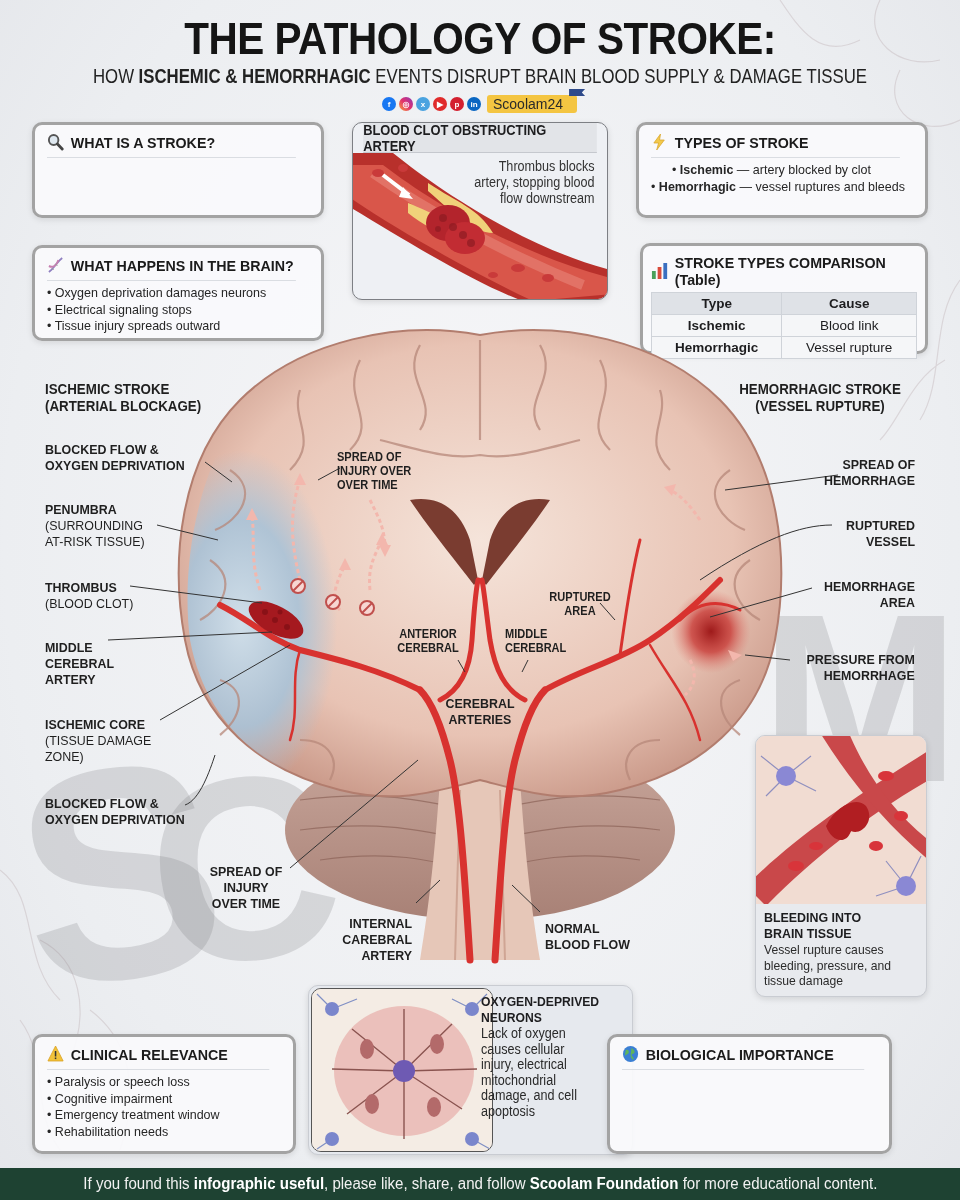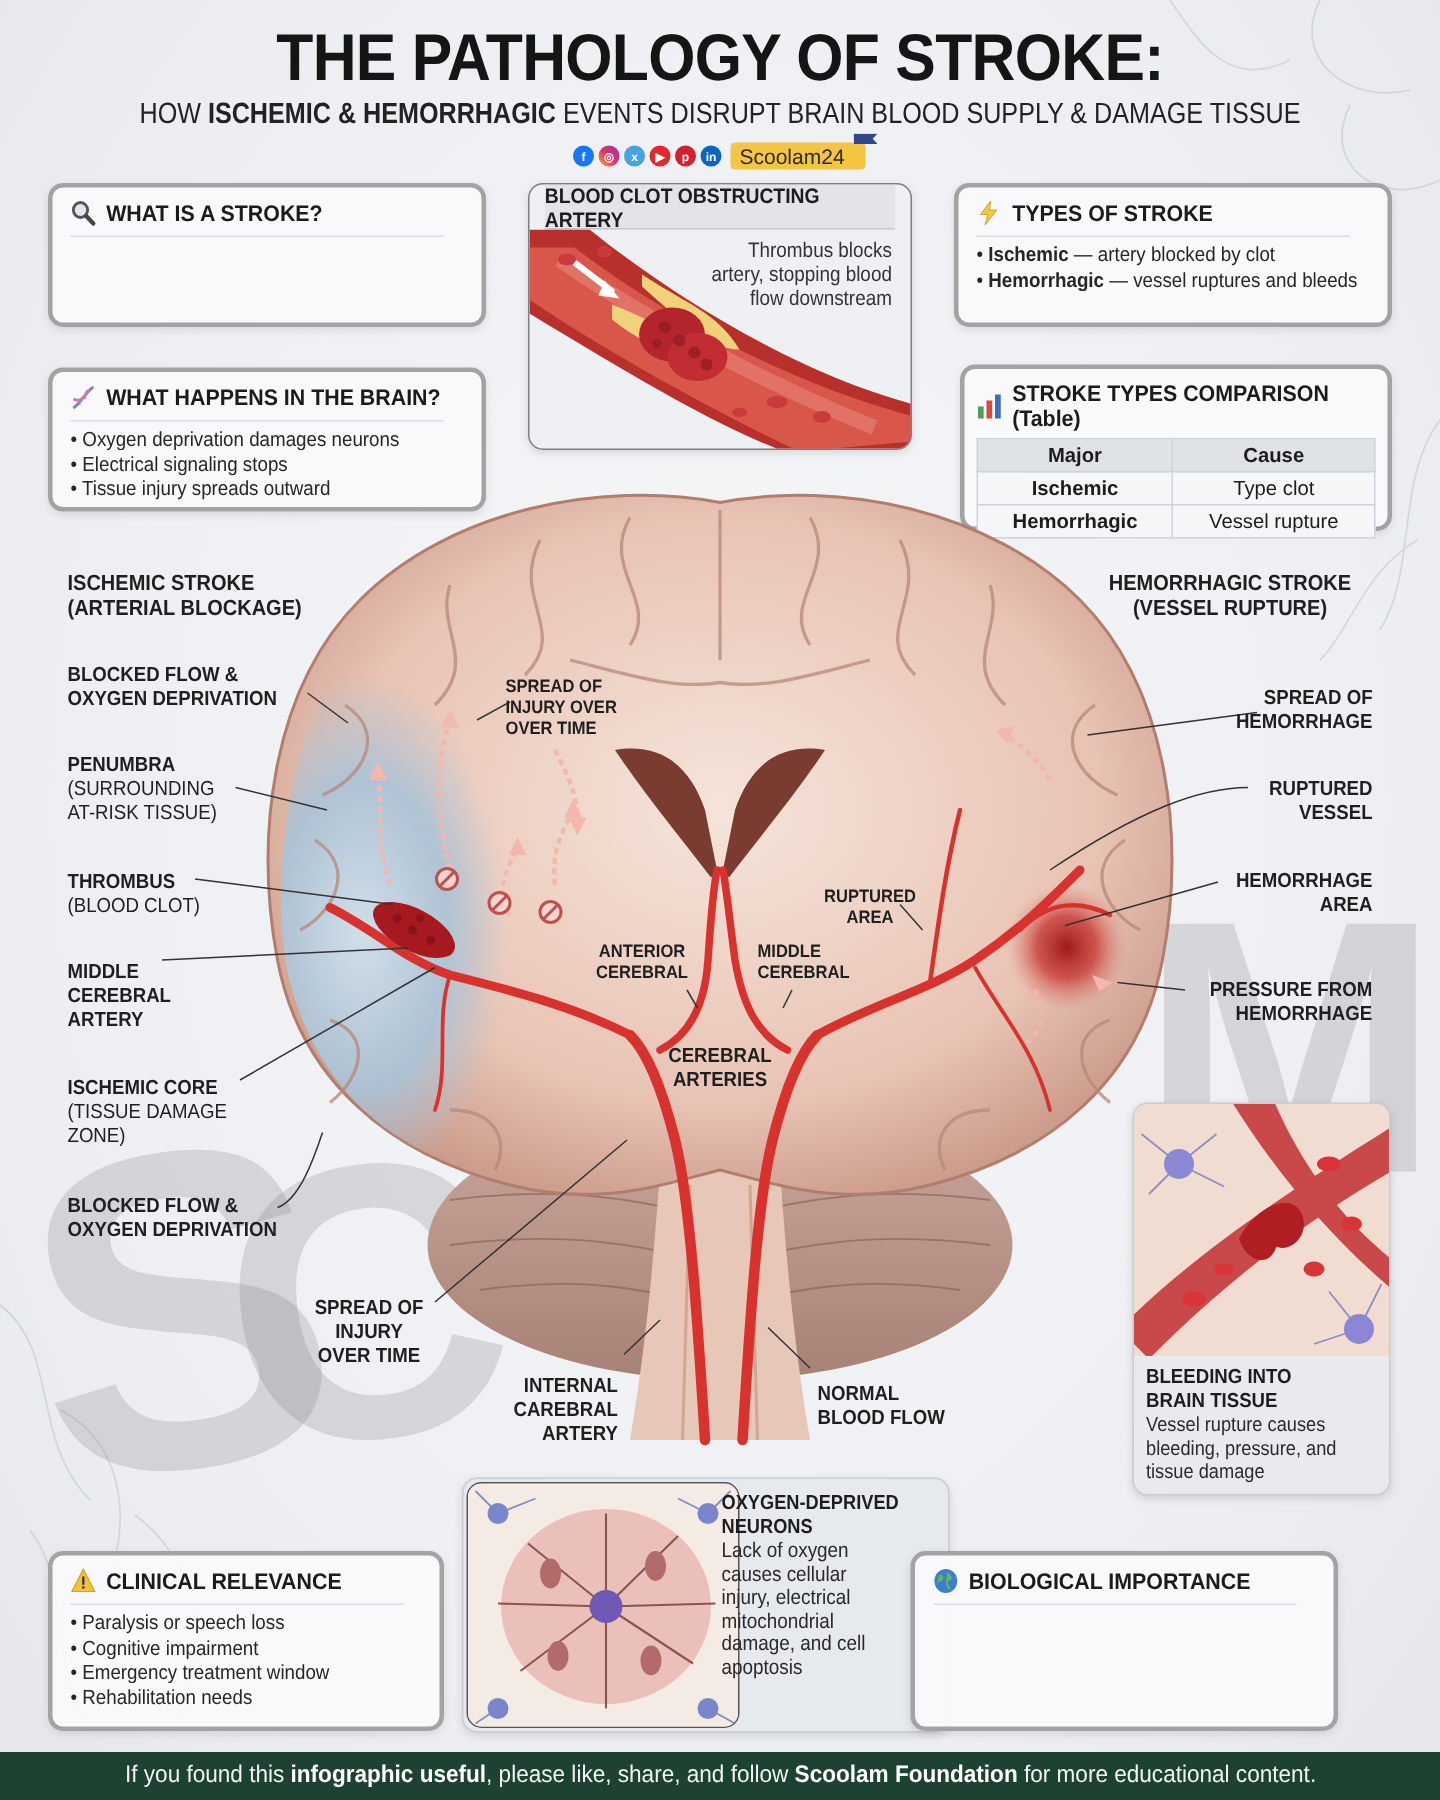--- a/index.html
+++ b/index.html
@@ -229,21 +229,21 @@
     <path d="M30 22 L56 42" stroke="#fff" stroke-width="4"></path>
       <path d="M50 34 L60 46 L46 44 Z" fill="#fff"></path>
   </svg>
   <div class="clot-caption">
     <div>Thrombus blocks</div>
     <div>artery, stopping blood</div>
     <div>flow downstream</div>
   </div>
 </div>
 
-<div class="card" style="left:636px;top:122px;width:292px;height:96px;">
+<div class="card" style="left:636px;top:122px;width:292px;height:96px;text-align:center;">
   <div class="card-title">
     <span class="ic">
       <svg width="18" height="18" viewBox="0 0 18 18">
           <path d="M10 1 L3 10 L8 10 L6 17 L14 7 L9 7 Z" fill="#f3c94b" stroke="#d9a62d" stroke-width="0.8"></path>
         </svg>
     </span>
     <span>TYPES OF STROKE</span>
   </div>
   <ul>
     <li><b>Ischemic</b><span> — artery blocked by clot</span></li>
@@ -258,26 +258,26 @@
           <rect x="1" y="9" width="4" height="8" fill="#4aa05a"></rect>
           <rect x="7" y="5" width="4" height="12" fill="#d94b3b"></rect>
           <rect x="13" y="1" width="4" height="16" fill="#3a6fc0"></rect>
         </svg>
     </span>
     <span>STROKE TYPES COMPARISON (Table)</span>
   </div>
   <table class="cmp-table">
     <tbody>
         <tr>
-      <th>Major</th>
+      <th>Type</th>
       <th>Cause</th>
     </tr>
     <tr>
       <td>Ischemic</td>
-      <td>Type clot</td>
+      <td>Blood link</td>
     </tr>
     <tr>
       <td>Hemorrhagic</td>
       <td>Vessel rupture</td>
     </tr>
   </tbody>
     </table>
 </div>
 
 <svg width="960" height="1200" viewBox="0 0 960 1200" style="position:absolute;left:0;top:0;">

